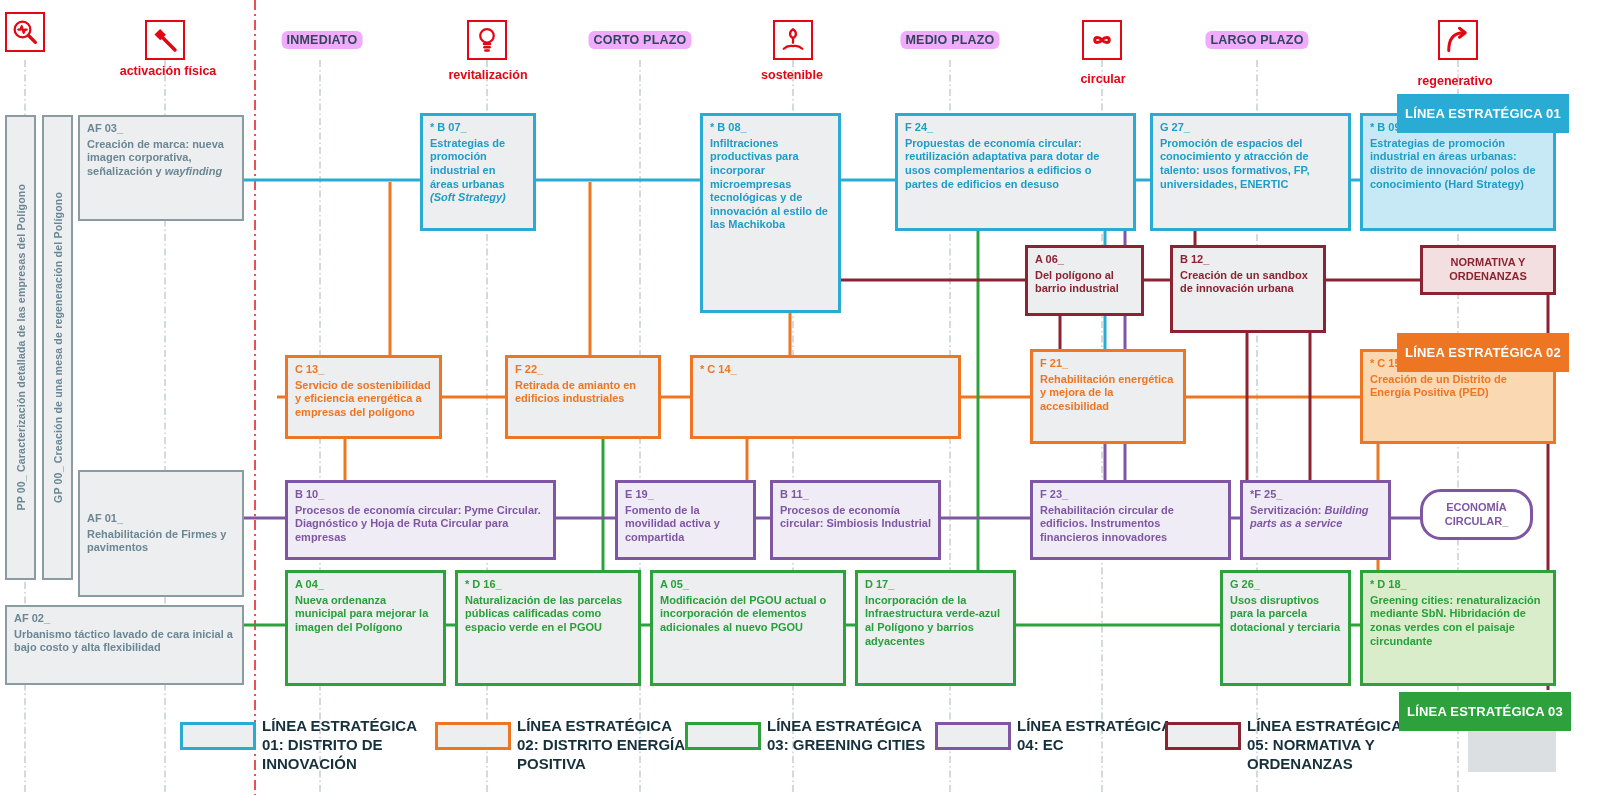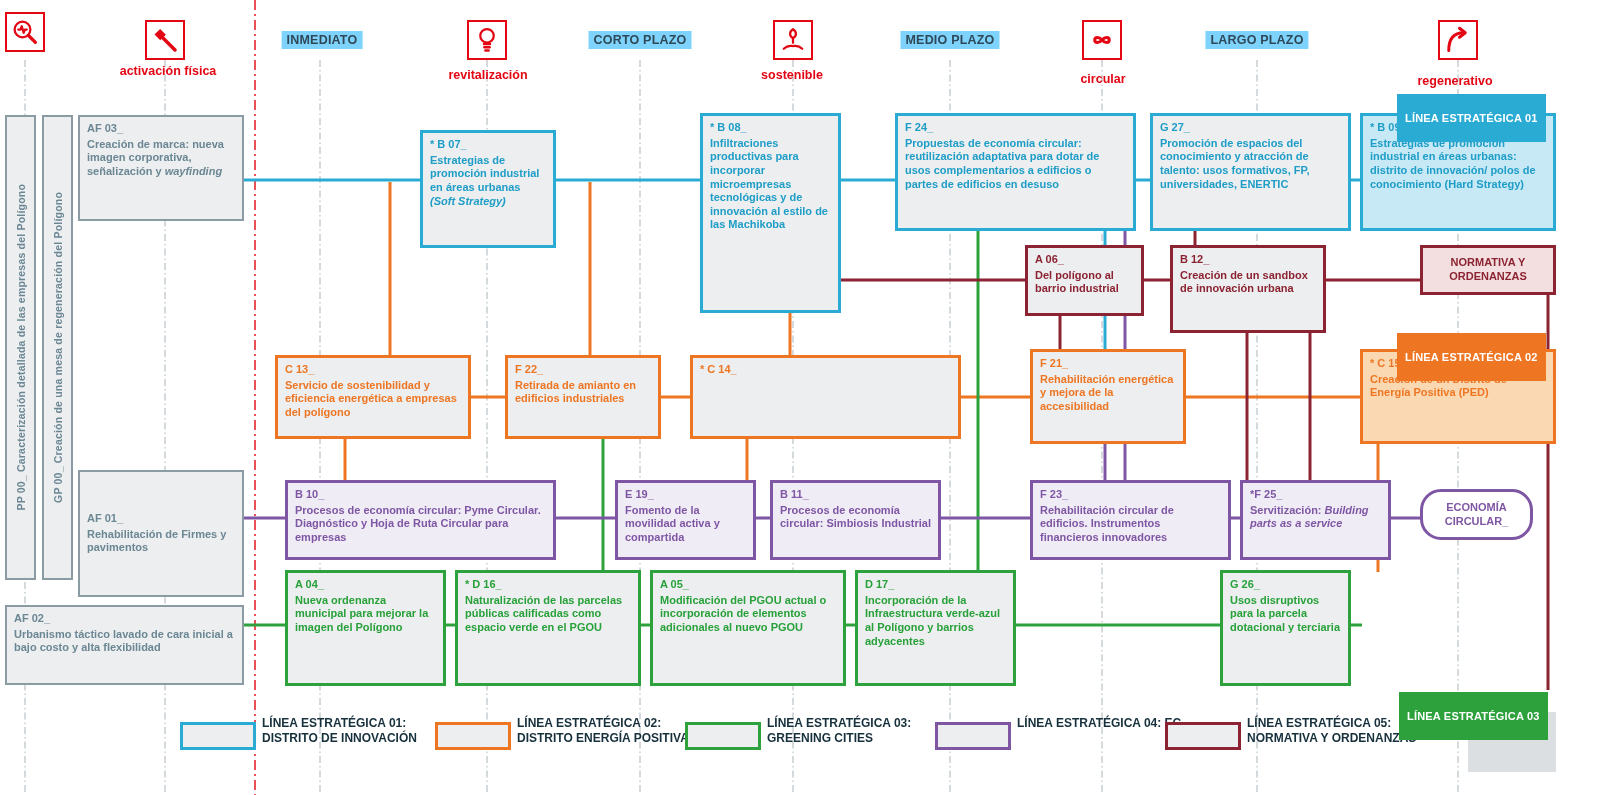--- a/index.html
+++ b/index.html
@@ -34,31 +34,31 @@
 
   .vstrip{position:absolute;box-sizing:border-box;border:2px solid #8A9BA4;background:#ECEEEF;
           z-index:2;display:flex;align-items:center;justify-content:center;
           color:#6B8794;font-weight:bold;font-size:10.5px;}
   .vtext{writing-mode:vertical-rl;transform:rotate(180deg);white-space:nowrap;letter-spacing:0.2px;}
 
   .icon-box{position:absolute;width:40px;height:40px;box-sizing:border-box;background:#fff;
             border:2.5px solid #E30613;display:flex;align-items:center;justify-content:center;z-index:3;}
   .icon-box svg{width:30px;height:30px;stroke:#E30613;fill:none;stroke-linecap:round;stroke-linejoin:round;stroke-width:1.8;}
 
-  .period{position:absolute;top:31px;transform:translateX(-50%);background:#7dd3fc;color:#2F4858;
-          font-weight:bold;font-size:12.5px;padding:2px 5px;z-index:3;letter-spacing:0.2px;}
+  .period{position:absolute;top:31px;transform:translateX(-50%);background:#f0abfc;color:#2F4858;
+          font-weight:bold;font-size:12.5px;padding:2px 5px;z-index:3;letter-spacing:0.2px;border-radius:6px;}
   .phase{position:absolute;transform:translateX(-50%);color:#E30613;font-weight:bold;font-size:12.5px;
          z-index:3;white-space:nowrap;}
 
-  .le-badge{position:absolute;color:#fff;font-weight:bold;font-size:11px;padding:18px 8px;z-index:3;letter-spacing:0.2px;}
+  .le-badge{position:absolute;color:#fff;font-weight:bold;font-size:13px;padding:12px 8px;z-index:3;letter-spacing:0.2px;}
   .bg-cyan{background:#29ABD3;} .bg-orange{background:#EE7623;} .bg-green{background:#2DA23C;}
 
   .legend-swatch{position:absolute;top:722px;width:76px;height:28px;box-sizing:border-box;
                  border:3px solid;background:#ECEEEF;z-index:2;}
-  .legend-label{position:absolute;top:716px;width:180px;color:#16303C;font-size:12px;
+  .legend-label{position:absolute;top:716px;width:180px;color:#16303C;font-size:15px;
                 font-weight:bold;line-height:1.28;z-index:2;}
   .corner{position:absolute;background:#DBDFE1;z-index:0;}
 </style>
 </head>
 <body>
 
 <div class="stage">
 
   <svg class="wires" width="1600" height="795" viewBox="0 0 1600 795">
     <g class="grid">
@@ -173,21 +173,21 @@
   </div>
   <div class="box grayb vcenter" style="left:78px;top:470px;width:166px;height:127px">
     <span class="code">AF 01_</span>
     <span>Rehabilitación de Firmes y pavimentos</span>
   </div>
   <div class="box grayb" style="left:5px;top:605px;width:239px;height:80px">
     <span class="code">AF 02_</span>
     <span>Urbanismo táctico lavado de cara inicial a bajo costo y alta flexibilidad</span>
   </div>
 
-  <div class="box cyan" style="left:420px;top:130px;width:136px;height:118px">
+  <div class="box cyan" style="left:420px;top:113px;width:116px;height:118px">
     <span class="code">* B 07_</span>
     <span>Estrategias de promoción industrial en áreas urbanas</span>
     <em class="nl">(Soft Strategy)</em>
   </div>
   <div class="box cyan" style="left:700px;top:113px;width:141px;height:200px">
     <span class="code">* B 08_</span>
     <span>Infiltraciones productivas para incorporar microempresas tecnológicas y de innovación al estilo de las Machikoba</span>
   </div>
   <div class="box cyan" style="left:895px;top:113px;width:241px;height:118px">
     <span class="code">F 24_</span>
@@ -207,21 +207,21 @@
     <span>Del polígono al barrio industrial</span>
   </div>
   <div class="box maroon" style="left:1170px;top:245px;width:156px;height:88px">
     <span class="code">B 12_</span>
     <span>Creación de un sandbox de innovación urbana</span>
   </div>
   <div class="box maroon maroon-hl center" style="left:1420px;top:245px;width:136px;height:50px">
     <span>NORMATIVA Y ORDENANZAS</span>
   </div>
 
-  <div class="box orange" style="left:275px;top:355px;width:196px;height:84px">
+  <div class="box orange" style="left:285px;top:355px;width:157px;height:84px">
     <span class="code">C 13_</span>
     <span>Servicio de sostenibilidad y eficiencia energética a empresas del polígono</span>
   </div>
   <div class="box orange" style="left:505px;top:355px;width:156px;height:84px">
     <span class="code">F 22_</span>
     <span>Retirada de amianto en edificios industriales</span>
   </div>
   <div class="box orange" style="left:690px;top:355px;width:271px;height:84px">
     <span class="code">* C 14_</span>
   </div>
@@ -271,20 +271,24 @@
     <span class="code">A 05_</span>
     <span>Modificación del PGOU actual o incorporación de elementos adicionales al nuevo PGOU</span>
   </div>
   <div class="box green" style="left:855px;top:570px;width:161px;height:116px">
     <span class="code">D 17_</span>
     <span>Incorporación de la Infraestructura verde-azul al Polígono y barrios adyacentes</span>
   </div>
   <div class="box green" style="left:1220px;top:570px;width:131px;height:116px">
     <span class="code">G 26_</span>
     <span>Usos disruptivos para la parcela dotacional y terciaria</span>
+  </div>
+  <div class="box green green-hl" style="left:1360px;top:570px;width:196px;height:116px">
+    <span class="code">* D 18_</span>
+    <span>Greening cities: renaturalización mediante SbN. Hibridación de zonas verdes con el paisaje circundante</span>
   </div>
 
   <div class="le-badge bg-cyan" style="left:1397px;top:94px">LÍNEA ESTRATÉGICA 01</div>
   <div class="le-badge bg-orange" style="left:1397px;top:333px">LÍNEA ESTRATÉGICA 02</div>
   <div class="le-badge bg-green" style="left:1399px;top:692px">LÍNEA ESTRATÉGICA 03</div>
 
   <div class="legend-swatch" style="left:180px;border-color:#29ABD3"></div>
   <div class="legend-label" style="left:262px">LÍNEA ESTRATÉGICA 01: DISTRITO DE INNOVACIÓN</div>
   <div class="legend-swatch" style="left:435px;border-color:#EE7623"></div>
   <div class="legend-label" style="left:517px">LÍNEA ESTRATÉGICA 02: DISTRITO ENERGÍA POSITIVA</div>

